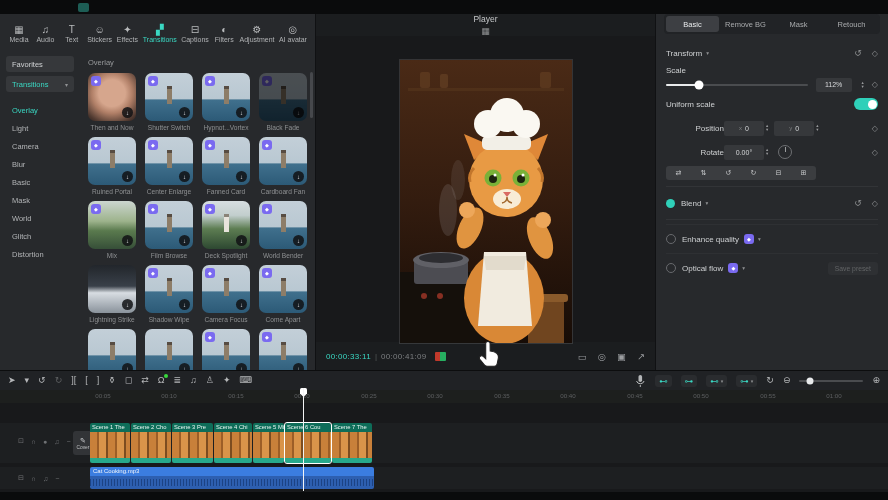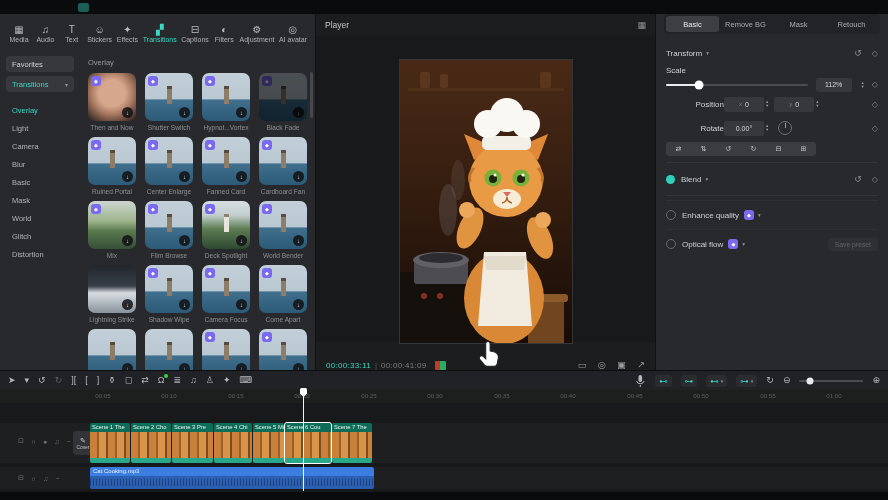--- a/index.html
+++ b/index.html
@@ -45,26 +45,26 @@
   .lib-item.mix .thumb::after{display:none;}
   .lib-item.forest .thumb{background:linear-gradient(180deg,#d7dee1 0%,#c2cecd 30%,#5d7d52 58%,#2d4831 100%);}
   .lib-item.forest .thumb::after{background:#e8e4dc;border-top:3px solid #8a8378;}
   .lib-item.mountain .thumb{background:linear-gradient(180deg,#22262b 0%,#394049 44%,#d8dde2 58%,#89929b 100%);}
   .lib-item.mountain .thumb::after{display:none;}
   .vip-badge{position:absolute;top:3px;left:3px;width:10px;height:10px;border-radius:3px;background:#7a6af0;display:flex;align-items:center;justify-content:center;font-size:5px;color:#fff;}
   .dl-badge{position:absolute;bottom:3px;right:3px;width:11px;height:11px;border-radius:50%;background:rgba(16,18,20,.85);display:flex;align-items:center;justify-content:center;font-size:6px;color:#e4e6e8;}
   .lib-name{font-size:6.6px;color:#8e9092;text-align:center;margin-top:3px;height:9px;white-space:nowrap;overflow:hidden;text-overflow:ellipsis;}
   .lib-scrollbar{position:absolute;right:2px;top:20px;width:3px;height:46px;border-radius:2px;background:#46484c;}
   
-  .player-header{height:22px;display:flex;align-items:center;justify-content:space-between;padding:0 9px;}
+  .player-header{height:22px;display:flex;align-items:center;justify-content:space-between;padding:0 9px;flex-direction:column;}
   .player-title{font-size:8.5px;color:#c6c8ca;}
   .player-opt{font-size:9px;color:#8f9193;}
   .stage{position:absolute;left:0;right:0;top:22px;bottom:28px;background:#18191b;}
   .video{position:absolute;left:50%;transform:translateX(-50%);top:24px;width:172px;height:283px;box-shadow:0 0 0 1px rgba(255,255,255,.12);}
-  .player-bar{position:absolute;left:0;right:0;bottom:0;height:28px;display:flex;align-items:flex-end;padding:0 10px;box-sizing:border-box;}
+  .player-bar{position:absolute;left:0;right:0;bottom:0;height:28px;display:flex;align-items:center;padding:0 10px;box-sizing:border-box;}
   .tc-current{font-size:8px;color:#3ad8c3;letter-spacing:.3px;}
   .tc-sep{margin:0 4px;color:#55585a;font-size:8px;}
   .tc-total{font-size:8px;color:#7c7e80;letter-spacing:.3px;}
   .clip-chip{width:11px;height:9px;margin-left:8px;border-radius:1px;overflow:hidden;display:grid;grid-template-columns:1fr 1fr;}
   .clip-chip i{display:block;}
   .clip-chip i:nth-child(1){background:#c0392b;}
   .clip-chip i:nth-child(2){background:#27ae60;}
   .player-icons{margin-left:auto;display:flex;gap:11px;}
   .player-icons span{font-size:9.5px;color:#9b9da0;}
   
@@ -495,20 +495,26 @@
           <span class="slider-thumb"></span>
       </span>
       <span class="value-box">112%</span>
       <span class="stepper">
           <span>▴</span>
           <span>▾</span>
         </span>
       <span class="kf">◇</span>
     </div>
 
+    <div class="irow row-uniform">
+      <span class="ilabel">Uniform scale</span>
+      <span class="toggle">
+          <i></i>
+        </span>
+    </div>
 
     <div class="irow row-pos">
       <span class="ilabel pos-label">Position</span>
       <span class="field">
         <span class="dim">x</span>
         <span>0</span>
       </span>
       <span class="stepper">
           <span>▴</span>
           <span>▾</span>

